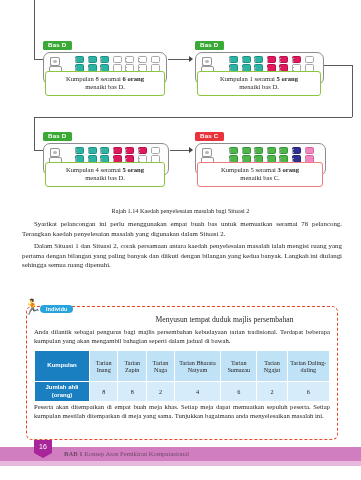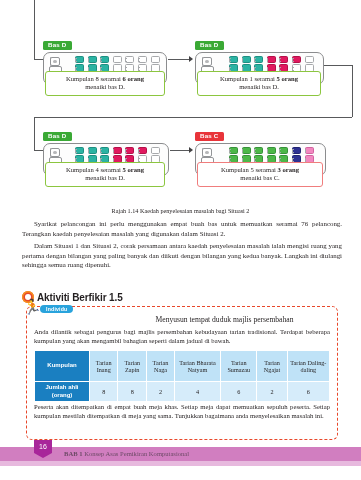--- a/index.html
+++ b/index.html
@@ -364,24 +364,20 @@
 
   <div class="figcaption" style="top:207px;">Rajah 1.14  Kaedah penyelesaian masalah bagi Situasi 2</div>
 
   <div class="para" style="left:22px;top:219px;width:320px;">
     <span class="ind"></span><span>Syarikat pelancongan ini perlu menggunakan empat buah bas untuk memuatkan seramai 76 pelancong. Terangkan kaedah penyelesaian masalah yang digunakan dalam Situasi 2.</span>
   </div>
   <div class="para" style="left:22px;top:241px;width:320px;">
     <span class="ind"></span><span>Dalam Situasi 1 dan Situasi 2, corak persamaan antara kaedah penyelesaian masalah ialah mengisi ruang yang pertama dengan bilangan yang paling banyak dan diikuti dengan bilangan yang kedua banyak. Langkah ini diulangi sehingga semua ruang dipenuhi.</span>
   </div>
 
-  <div class="act-head" style="left:22px;top:291px;">
-    <div class="gear"></div>
-    <div class="act-title">Aktiviti Berfikir 1.5</div>
-  </div>
 
   <div class="act-box" style="left:26px;top:306px;width:312px;height:134px;"></div>
   <div class="runner" style="left:23px;top:300px;">🏃</div>
   <div class="badge" style="left:40px;top:305px;">Individu</div>
   <div class="act-subtitle" style="top:315px;margin-left:44px;">Menyusun tempat duduk majlis persembahan</div>
 
   <div class="act-para" style="left:34px;top:327px;width:296px;">Anda dilantik sebagai pengurus bagi majlis persembahan kebudayaan tarian tradisional. Terdapat beberapa kumpulan yang akan mengambil bahagian seperti dalam jadual di bawah.</div>
 
   <table class="tbl" style="left:34px;top:350px;width:296px;">
     <tbody>

